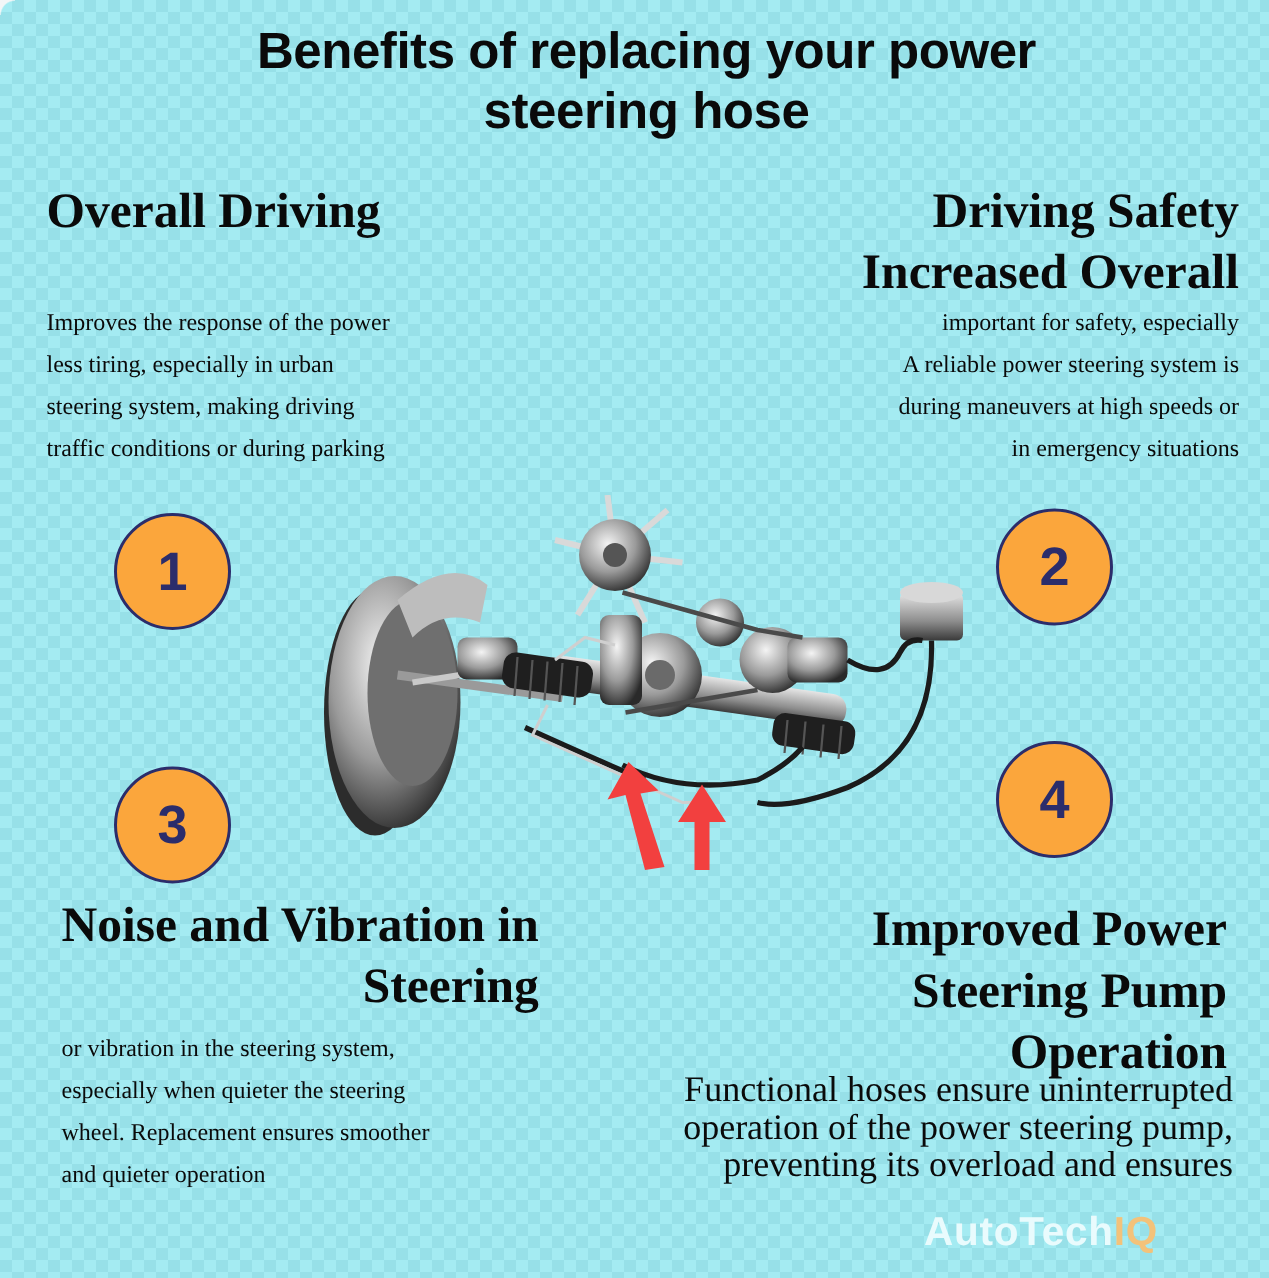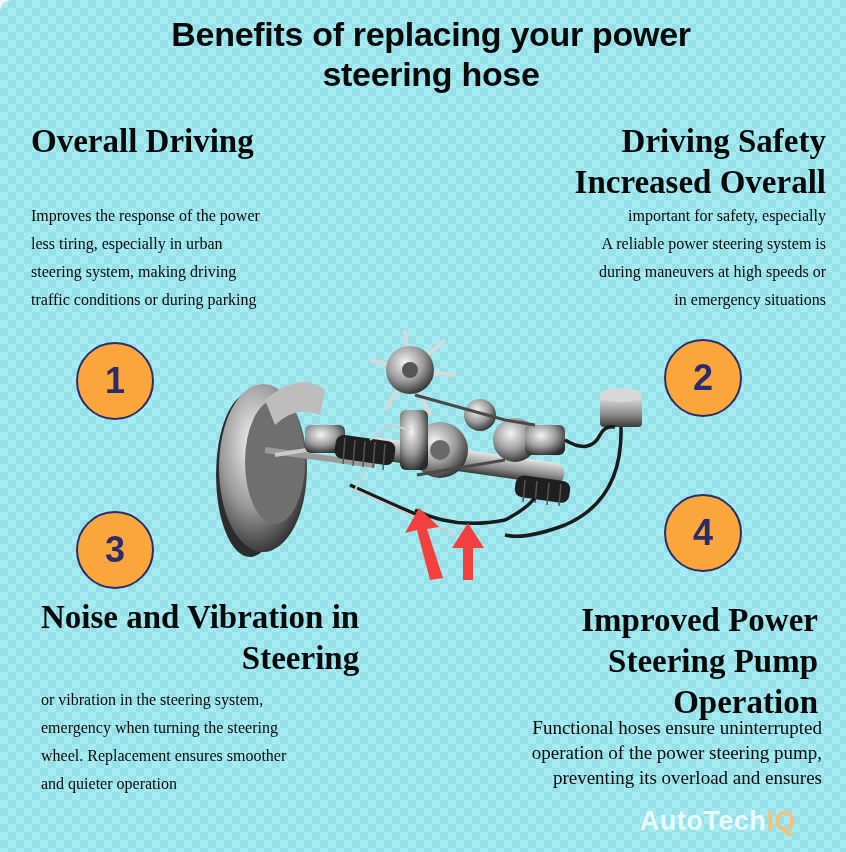--- a/index.html
+++ b/index.html
@@ -42,21 +42,21 @@
     position: absolute; width: 74px; height: 74px; border-radius: 50%;
     background: #fba63c; border: 2px solid #2b2d6b;
     display: flex; align-items: center; justify-content: center;
     font-family: "Liberation Sans", sans-serif; font-weight: bold;
     font-size: 36px; color: #2b2d6b;
   }
   .illustration { position: absolute; left: 205px; top: 330px; width: 450px; height: 260px; }
   .logo {
     position: absolute; left: 616px; top: 806px;
     font-family: "Liberation Sans", sans-serif; font-weight: bold;
-    font-size: 27px; letter-spacing: 0.5px; color: #e9fbfd; margin-left: 24px;
+    font-size: 27px; letter-spacing: 0.5px; color: #e9fbfd;
   }
   .logo .accent { color: #f3c27a; }
 </style>
 </head>
 <body>
 
 <div class="corner"></div>
 
 <div class="title">
   <span>Benefits of replacing your power</span>
@@ -174,31 +174,31 @@
     <path d="M258 250 L258 218 L247 218 L263 193 L279 218 L268 218 L268 250 Z"></path>
   </g>
 </svg>
 
 <div class="heading-serif" style="left:41px; top:597px;">
   <span>Noise and Vibration in</span>
   <span>Steering</span>
 </div>
 <div class="body-serif" style="left:41px; top:686px;">
   <span>or vibration in the steering system,</span>
-  <span>emergency when turning the steering</span>
+  <span>especially when quieter the steering</span>
   <span>wheel. Replacement ensures smoother</span>
   <span>and quieter operation</span>
 </div>
 
 <div class="heading-serif right" style="right:28px; top:576px;margin-top:24px;">
   <span>Improved Power</span>
   <span>Steering Pump</span>
   <span>Operation</span>
 </div>
-<div class="body-serif right" style="right:24px; top:715px; font-size:19px; line-height:25px;">
+<div class="body-serif right" style="right:24px; top:715px; font-size:24px; line-height:25px;">
   <span>Functional hoses ensure uninterrupted</span>
   <span>operation of the power steering pump,</span>
   <span>preventing its overload and ensures</span>
 </div>
 
 <div class="logo">
   <span>AutoTech</span><span class="accent">IQ</span>
 </div>
 
 </body></html>

